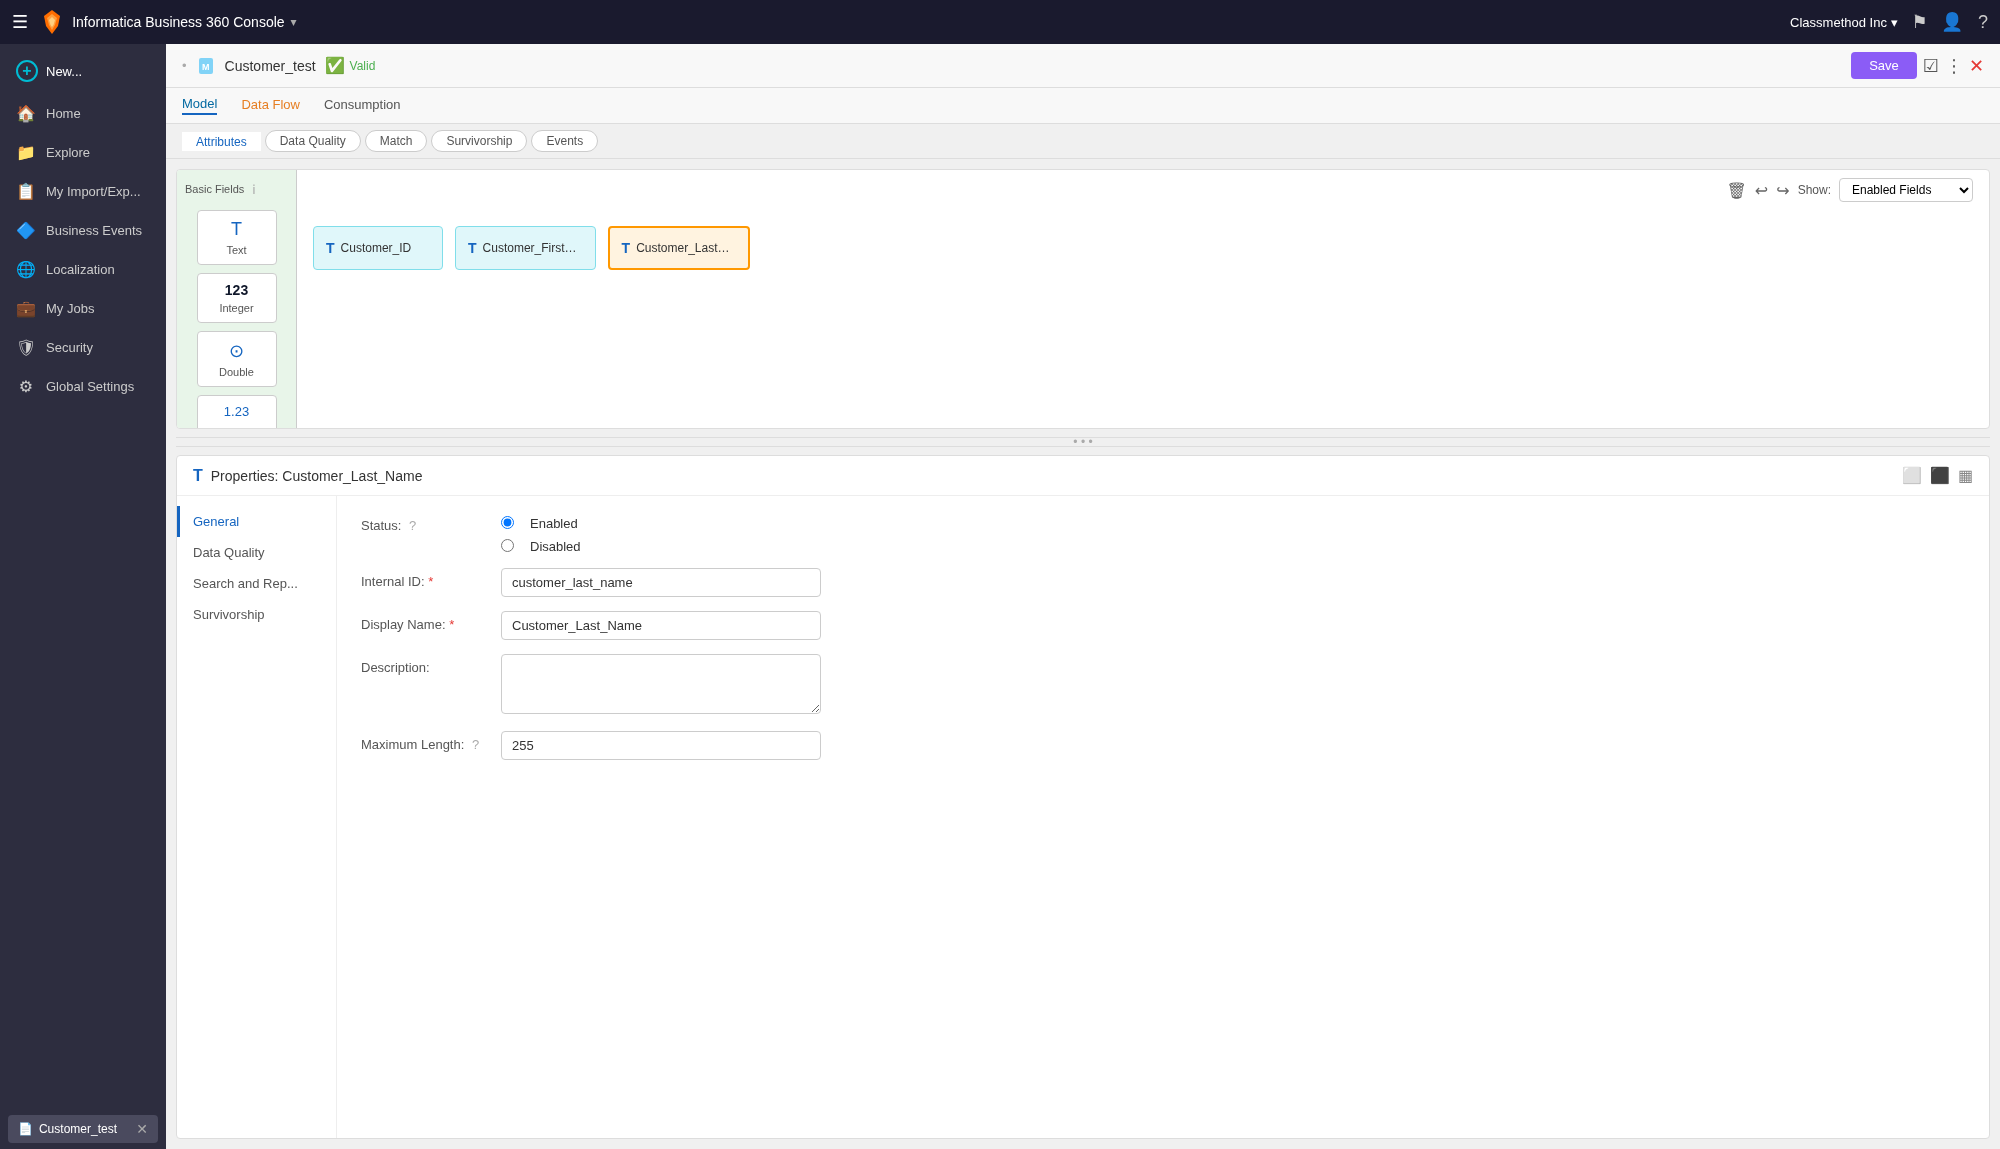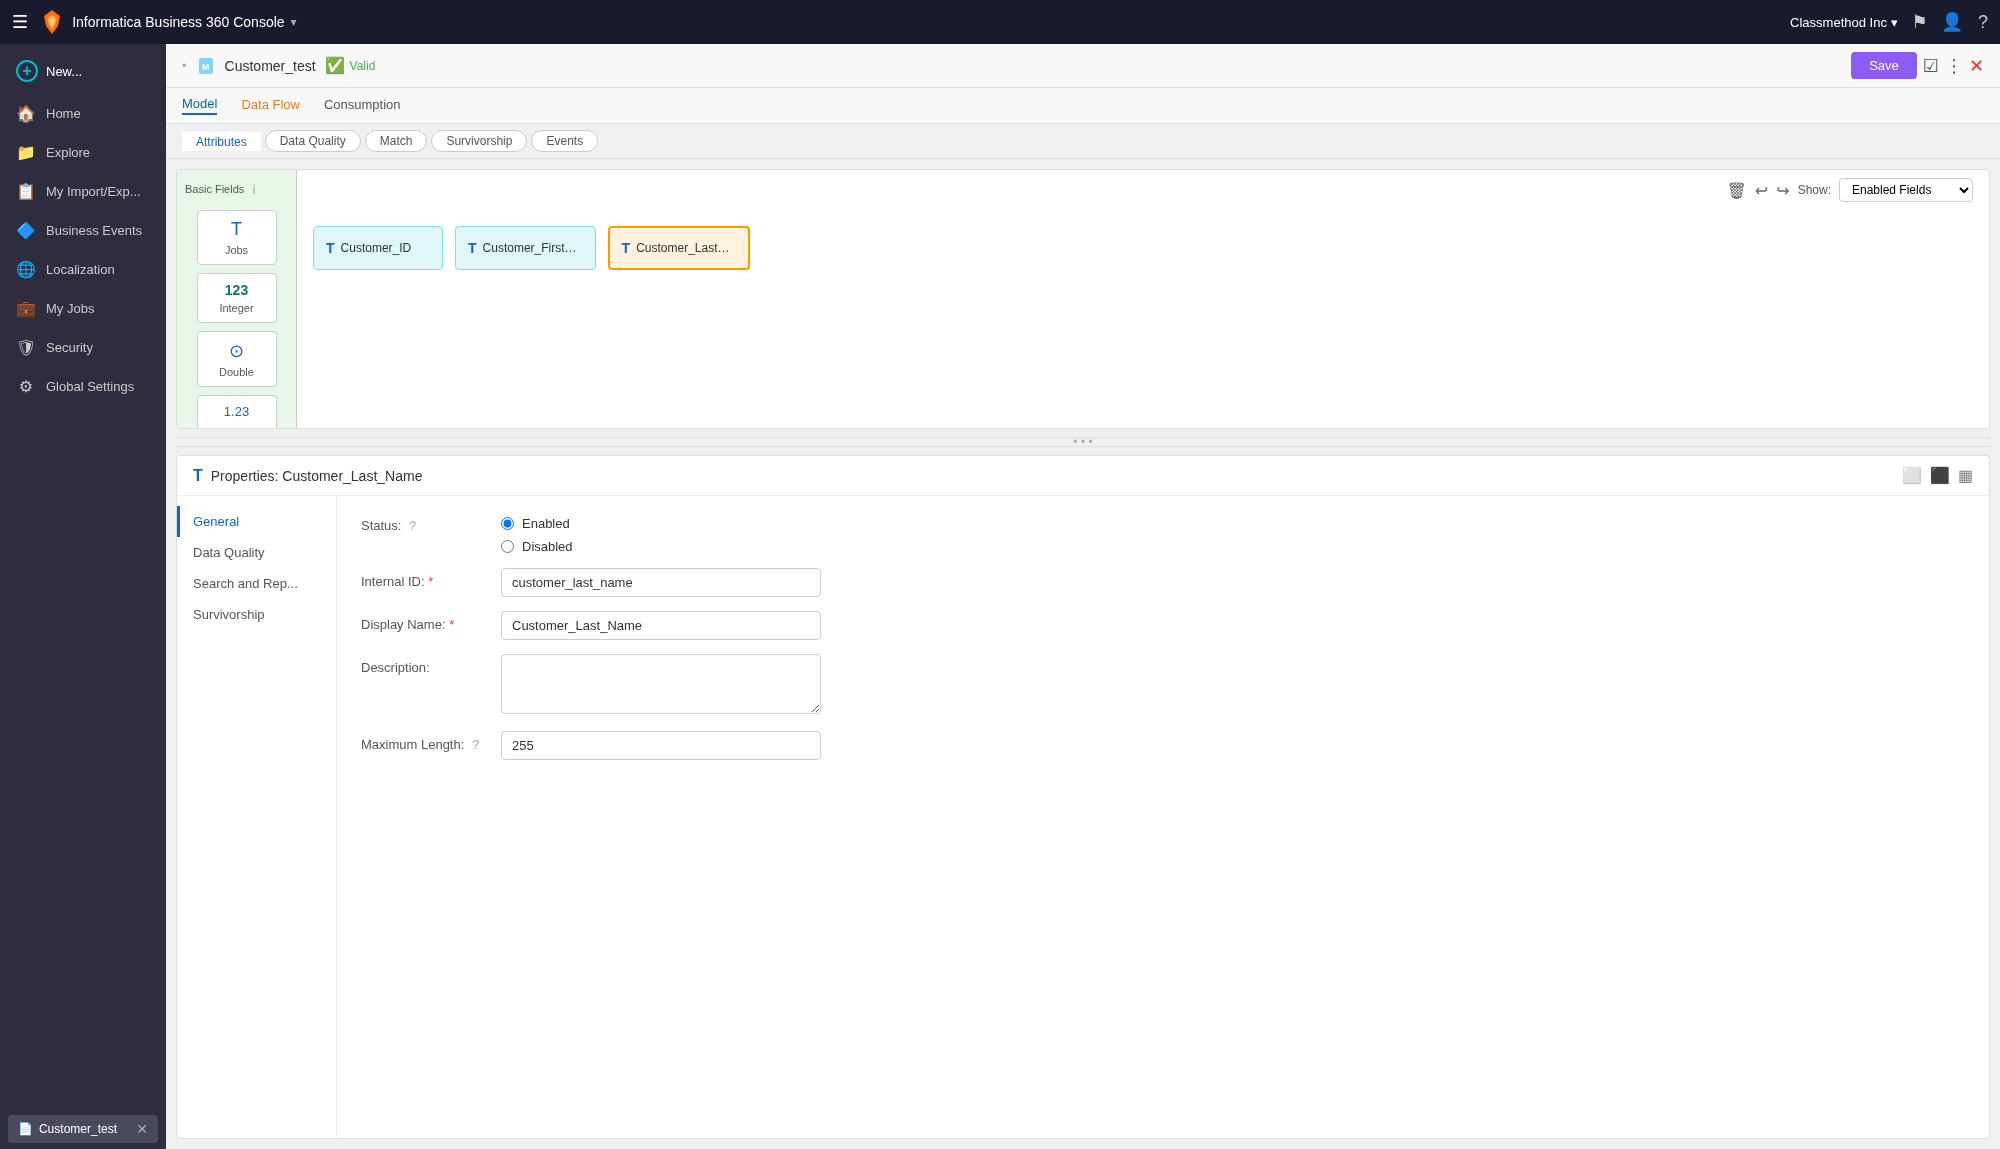--- a/index.html
+++ b/index.html
@@ -118,21 +118,21 @@
       display: flex; flex-direction: column; align-items: center;
       padding: 10px 8px; gap: 8px; flex-shrink: 0;
     }
     .basic-fields-label { font-size: 11px; color: #555; margin-bottom: 4px; display: flex; align-items: center; gap: 4px; align-self: flex-start; }
     .field-type-card {
       background: white; border: 1px solid #ccc; border-radius: 4px;
       width: 80px; padding: 8px 6px; text-align: center; cursor: pointer;
       display: flex; flex-direction: column; align-items: center; gap: 4px;
     }
     .field-type-icon { font-size: 18px; color: #1565c0; }
-    .field-type-icon.int-color { color: #0f766e; }
+    .field-type-icon.int-color { color: #0f172a; }
     .field-type-label { font-size: 11px; color: #555; }
 
     
     .fields-canvas {
       flex: 1; padding: 16px; display: flex; align-items: flex-start;
       gap: 12px; flex-wrap: wrap; position: relative; overflow: auto;
     }
     .fields-canvas-toolbar {
       position: absolute; top: 8px; right: 16px;
       display: flex; align-items: center; gap: 8px;
@@ -183,21 +183,21 @@
     .form-label { width: 140px; font-size: 13px; color: #555; padding-top: 6px; flex-shrink: 0; }
     .form-label .required { color: #e53935; }
     .form-control { flex: 1; max-width: 320px; }
     .form-control input, .form-control textarea {
       width: 100%; padding: 6px 10px; border: 1px solid #ccc; border-radius: 4px;
       font-size: 13px; color: #333; outline: none;
     }
     .form-control textarea { height: 60px; resize: vertical; }
 
     .radio-group { display: flex; flex-direction: column; gap: 8px; padding-top: 4px; }
-    .radio-item { display: flex; align-items: center; gap: 8px; font-size: 13px; color: #333; cursor: pointer; }
+    .radio-item { display: flex; align-items: flex-start; gap: 16px; font-size: 13px; color: #333; cursor: pointer; }
     .checkbox-group { display: flex; flex-direction: column; gap: 8px; padding-top: 4px; }
     .checkbox-item { display: flex; align-items: center; gap: 8px; font-size: 13px; color: #333; cursor: pointer; }
 
     
     .help-icon { color: #aaa; font-size: 13px; cursor: pointer; margin-left: 4px; }
 
     
     .inf-logo { width: 28px; height: 28px; }
   </style>
 </head>
@@ -316,21 +316,21 @@
 
       <div class="fields-panel">
 
         <div class="basic-fields-sidebar">
           <div class="basic-fields-label">
             <span>Basic Fields</span>
             <span class="help-icon">ℹ</span>
           </div>
           <div class="field-type-card">
             <span class="field-type-icon">T</span>
-            <span class="field-type-label">Jobs</span>
+            <span class="field-type-label">Text</span>
           </div>
           <div class="field-type-card">
             <span class="field-type-icon int-color" style="font-size:14px;font-weight:bold;">123</span>
             <span class="field-type-label">Integer</span>
           </div>
           <div class="field-type-card">
             <span class="field-type-icon">⊙</span>
             <span class="field-type-label">Double</span>
           </div>
           <div class="field-type-card">

